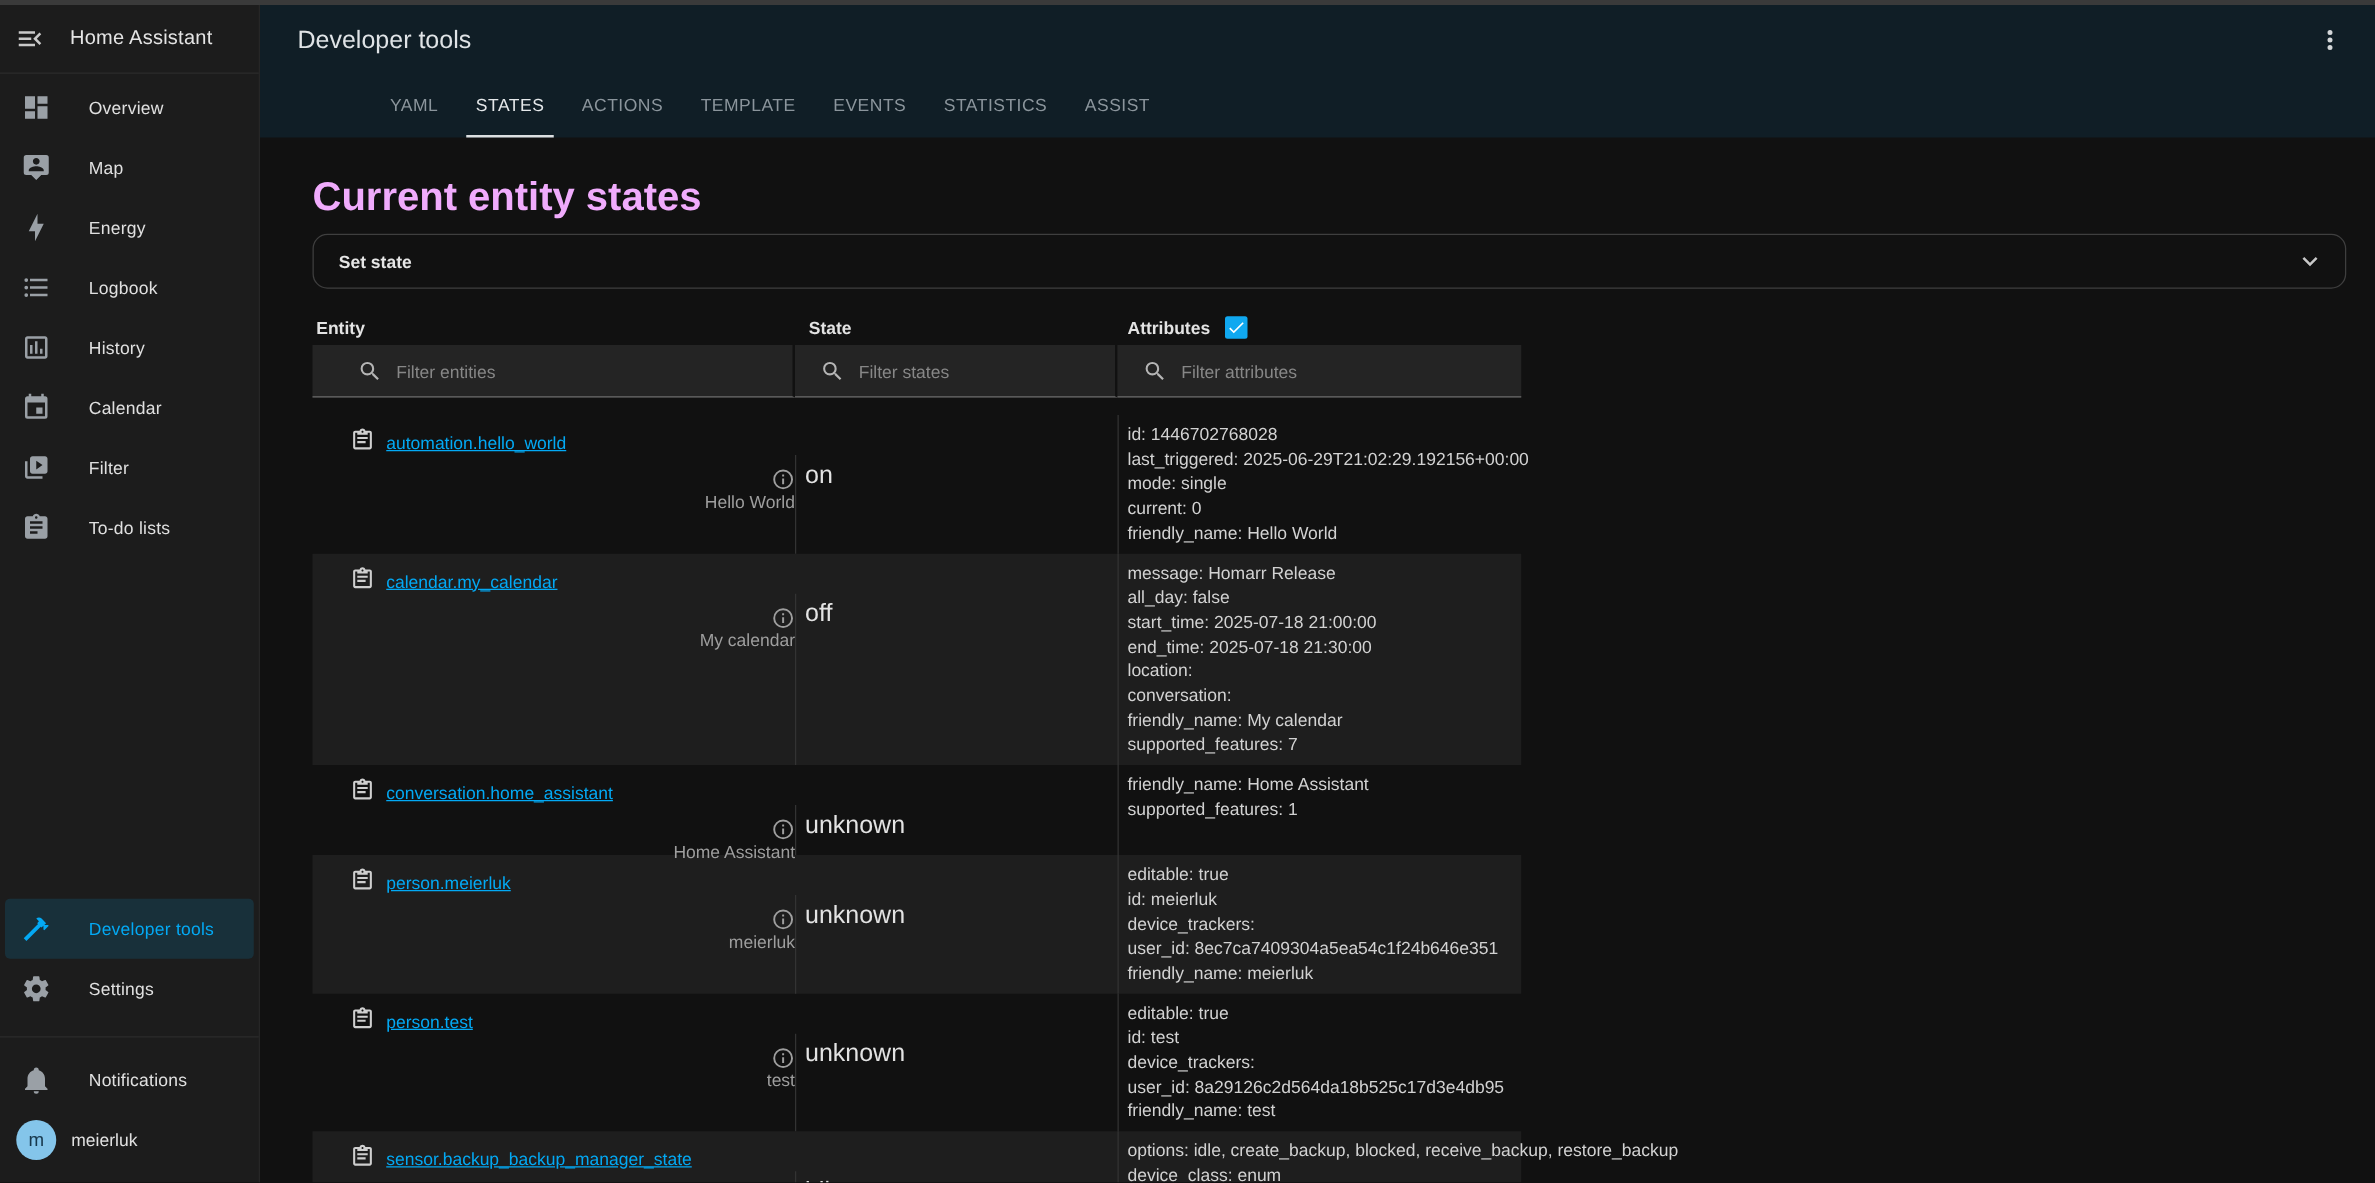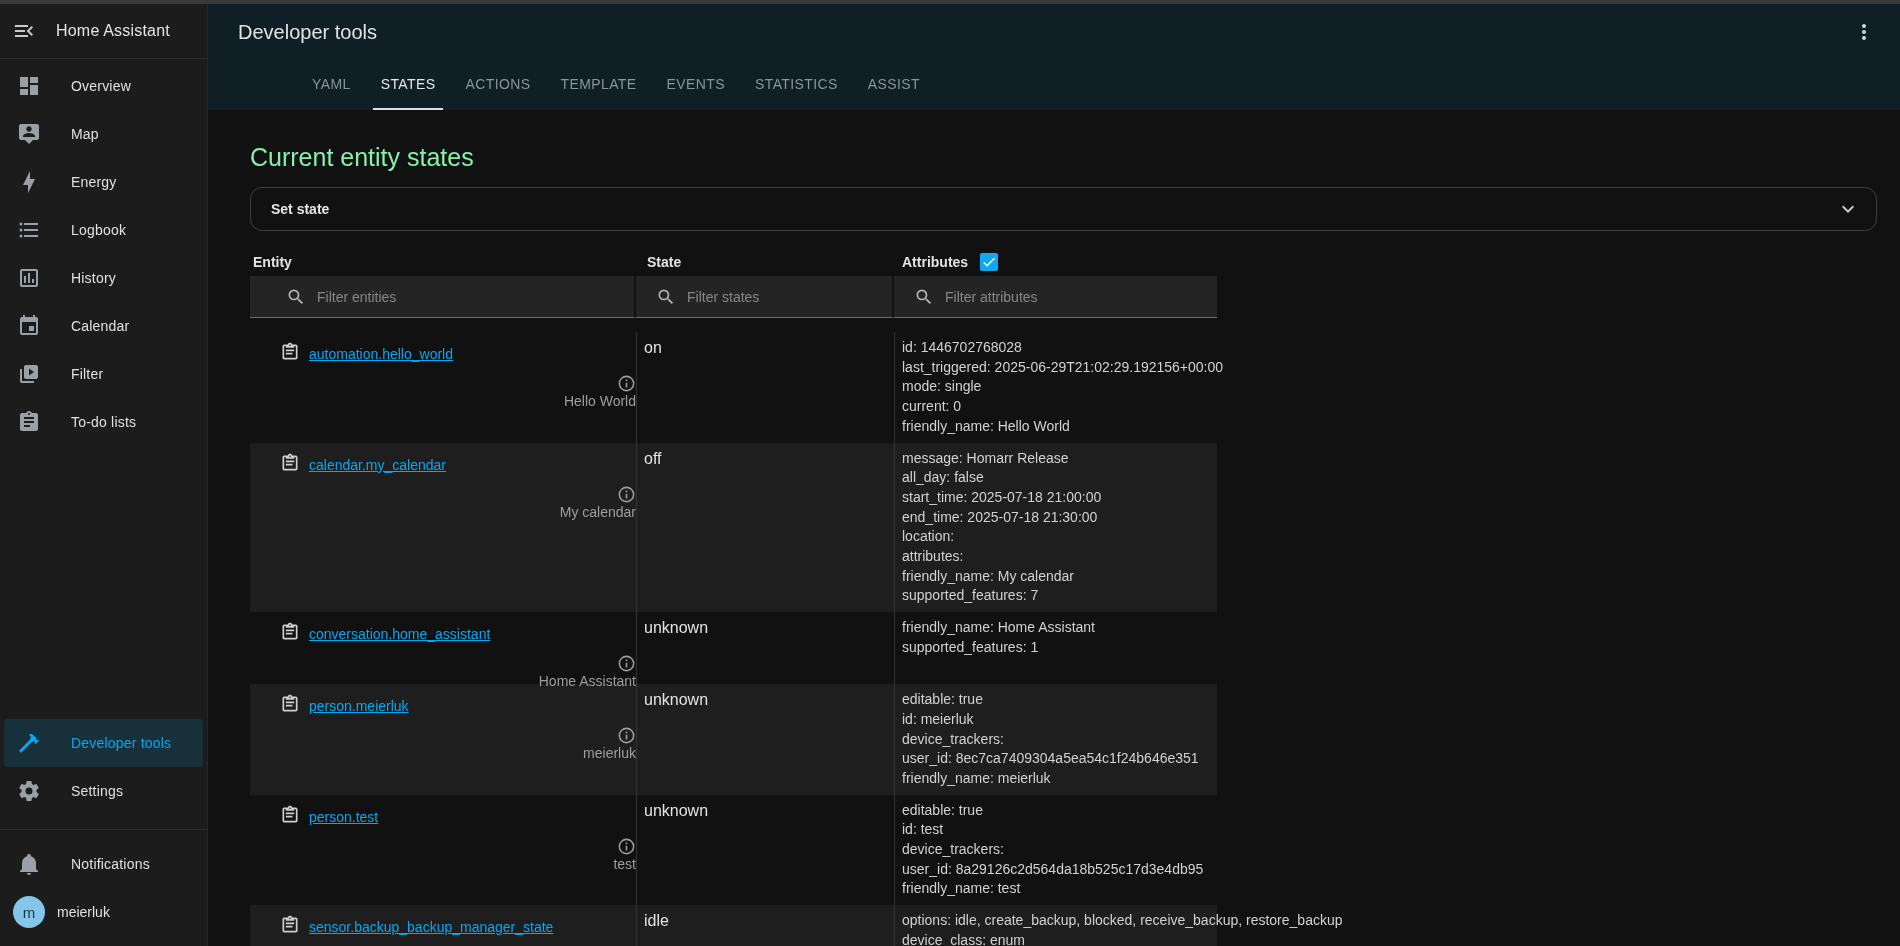--- a/index.html
+++ b/index.html
@@ -49,21 +49,21 @@
   .tabs { display:flex; margin-left:89px; height:50px; align-items:stretch; }
   .tab {
     display:flex; align-items:center; padding:0 8px; margin:0 7px;
     font-size:14px; font-weight:500; letter-spacing:.4px; color:#8b959c;
     cursor:pointer; border-bottom:2px solid transparent;
   }
   .tab.active { color:#e5e8ea; border-bottom-color:#dcdfe1; }
 
   
   .main { flex:1; overflow:hidden; padding:30px 23px 0 42px; }
-  .page-heading { font-size:25px; line-height:34px; font-weight:400; color:#86efac; }
+  .page-heading { font-size:32px; line-height:34px; font-weight:700; color:#f0abfc; }
   .set-state {
     margin-top:13px; width:1627px; height:44px;
     border:1px solid #3f3f3f; border-radius:12px;
     display:flex; align-items:center; padding:0 16px 0 20px; cursor:pointer;
   }
   .set-state-label { font-size:14px; font-weight:700; color:#e6e6e6; }
   .chev { margin-left:auto; width:24px; height:24px; color:#c8c8c8; }
 
   .table { margin-top:17px; width:967px; }
   .thead { display:flex; height:28px; align-items:center; font-size:14px; font-weight:700; color:#e3e3e3; }
@@ -87,21 +87,21 @@
     background:transparent; border:none; outline:none; margin-left:11px;
     font-family:inherit; font-size:14px; color:#ddd; width:70%;
   }
   .filter-cell input::placeholder { color:#878787; }
 
   .trow { display:flex; }
   .trow.shaded { background:#1e1e1e; }
   .cell { padding:6px 0; }
   .c-entity { width:386px; padding-left:30px; }
   .c-state  { width:258px; padding-left:7px; border-left:1px solid #333;
-              font-size:16px; line-height:20px; color:#e3e3e3; }
+              font-size:20px; line-height:20px; color:#e3e3e3;margin-top:32px; }
   .c-attrs  { width:323px; padding-left:7px; padding-right:8px; border-left:1px solid #333; }
   .attr-line { font-size:14px; line-height:19.7px; color:#d2d2d2; white-space:nowrap; }
   .ent-line { height:24px; display:flex; align-items:flex-end; }
   .ent-line + .ent-line { margin-top:12px;flex-direction:column; }
   .icon-btn { width:20px; height:20px; color:#cfcfcf; cursor:pointer; flex:none; }
   .icon-sm  { width:19px; height:19px; color:#9e9e9e; cursor:pointer; flex:none; }
   .ent-link { margin-left:9px; font-size:14px; color:#03a9f4; text-decoration:underline; cursor:pointer; }
   .ent-name { margin-left:9px; font-size:14px; color:#9e9e9e; }
 
   svg { width:100%; height:100%; display:block; }
@@ -360,21 +360,21 @@
         <span class="ent-name">My calendar</span>
       </div>
     </div>
     <div class="cell c-state">off</div>
     <div class="cell c-attrs">
                 <div class="attr-line">message: Homarr Release</div>
                 <div class="attr-line">all_day: false</div>
                 <div class="attr-line">start_time: 2025-07-18 21:00:00</div>
                 <div class="attr-line">end_time: 2025-07-18 21:30:00</div>
                 <div class="attr-line">location:</div>
-                <div class="attr-line">attributes:</div>
+                <div class="attr-line">conversation:</div>
                 <div class="attr-line">friendly_name: My calendar</div>
                 <div class="attr-line">supported_features: 7</div>
               </div>
   </div>
 
   <div class="trow">
     <div class="cell c-entity">
       <div class="ent-line">
         <span class="icon-btn">
                     <svg viewBox="0 0 24 24" fill="currentColor" fill-rule="evenodd">

